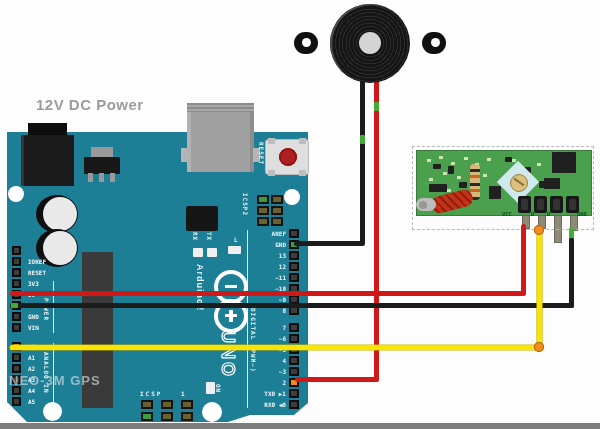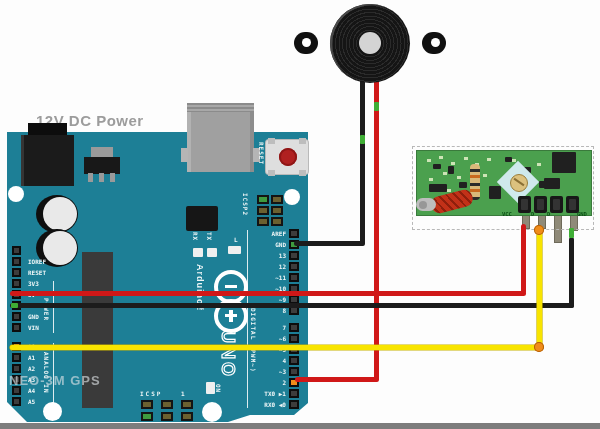--- a/index.html
+++ b/index.html
@@ -46,21 +46,21 @@
   .blk{position:absolute;background:#202020;border-radius:1px;}
   .hdr{position:absolute;width:13px;height:17px;background:#181818;border-radius:2px;z-index:6;}
   .hdr::after{content:"";position:absolute;inset:3px;background:#333;border-radius:1px;}
   .mpin{position:absolute;width:6px;background:#8f8a78;border:1px solid #6e6a5a;z-index:4;}
 </style>
 </head>
 <body>
 
 <div id="stage">
 
-  <div class="cap-label" style="left:36px;top:112px;">12V DC Power</div>
+  <div class="cap-label" style="left:36px;top:96px;">12V DC Power</div>
   <div class="watermark" style="left:9px;top:373px;">NEO-3M GPS</div>
 
   <div id="board"></div>
 
   <div class="hole" style="left:8px;top:186px;width:16px;height:16px;"></div>
   <div class="hole" style="left:284px;top:189px;width:16px;height:16px;"></div>
   <div class="hole" style="left:43px;top:402px;width:19px;height:19px;"></div>
   <div class="hole" style="left:202px;top:402px;width:20px;height:20px;"></div>
 
   <div class="abs" style="left:82px;top:252px;width:31px;height:156px;background:#3a3a3a;z-index:2;"></div>

